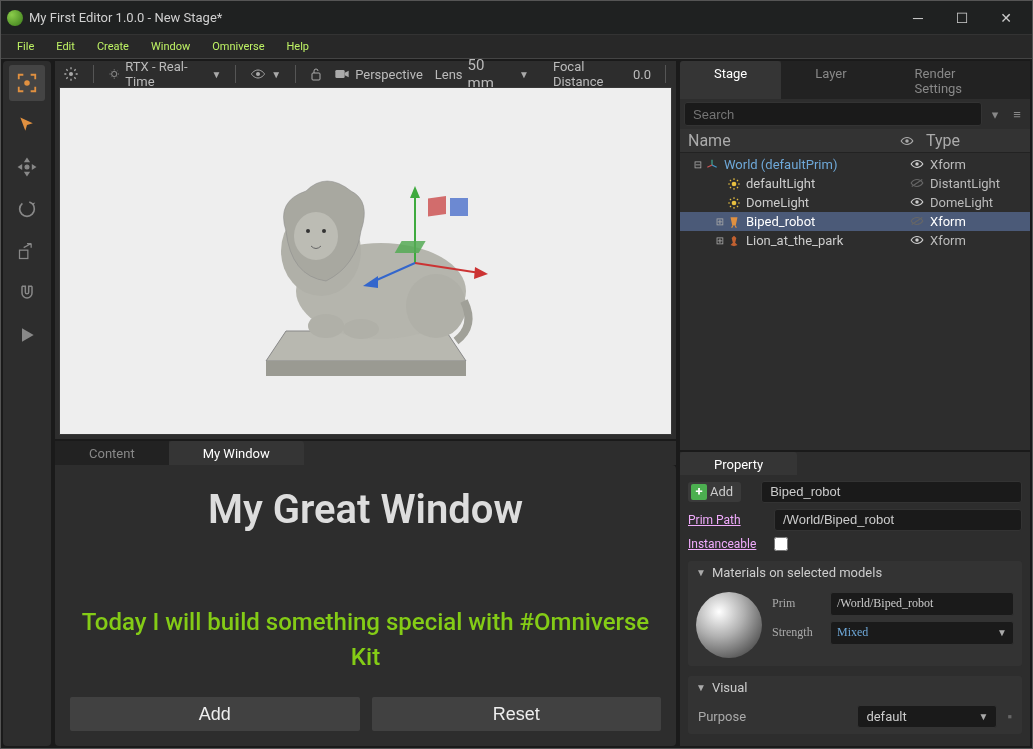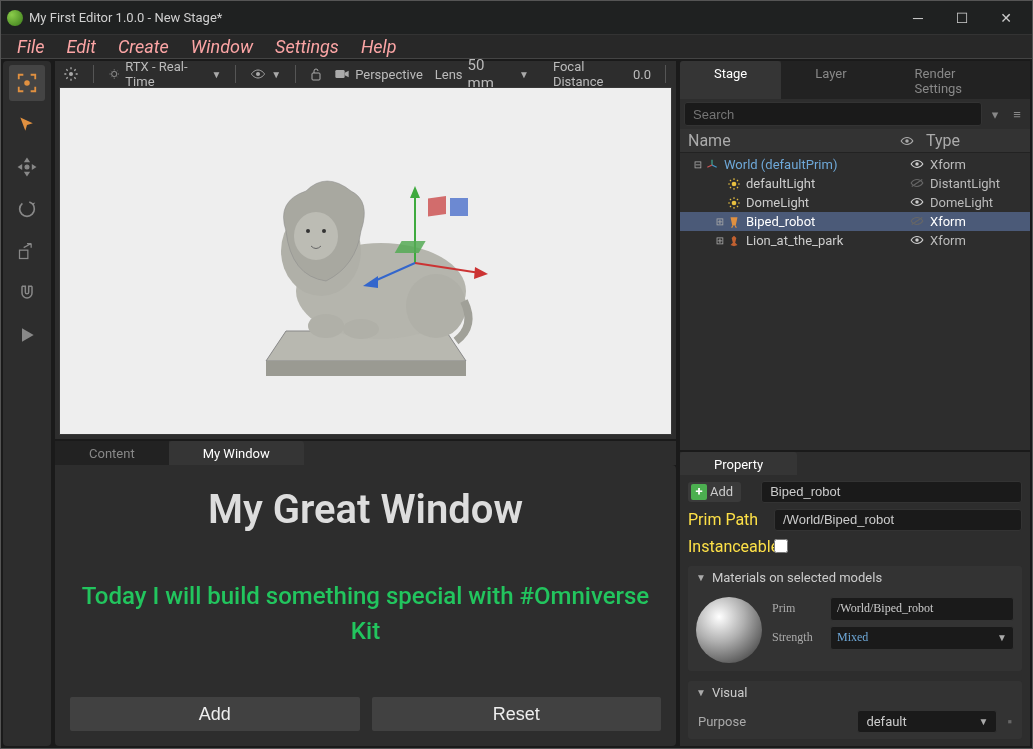--- a/index.html
+++ b/index.html
@@ -32,21 +32,21 @@
   .titlebar .win-btn { width: 24px; height: 24px; display: flex; align-items: center; justify-content: center; color: #ccc; font-size: 14px; cursor: pointer; }
   .menubar {
     height: 24px;
     background: #282828;
     display: flex;
     align-items: center;
     padding: 0 8px;
     gap: 6px;
     border-bottom: 1px solid #444;
   }
-  .menubar .mi { padding: 2px 8px; color: #fca5a5; cursor: pointer; font-size: 18px; font-style: italic; }
+  .menubar .mi { padding: 2px 8px; color: #bef264; cursor: pointer; font-size: 11px; }
   .main-area {
     display: flex;
     height: calc(100% - 58px);
   }
   .left-toolbar {
     width: 48px;
     background: #2d2d2d;
     display: flex;
     flex-direction: column;
     align-items: center;
@@ -126,21 +126,21 @@
   }
   .mywin {
     flex: 1;
     padding: 15px;
     text-align: center;
     color: #ddd;
     display: flex;
     flex-direction: column;
   }
   .mywin h1 { font-size: 40px; font-weight: 600; color: #dddddd; margin-top: 6px; }
-  .mywin h2 { font-size: 24px; font-weight: 500; color: #22c55e; margin-top: 46px; line-height: 1.45; }
+  .mywin h2 { font-size: 24px; font-weight: 500; color: #84cc16; margin-top: 72px; line-height: 1.45; }
   .mywin-btns { display: flex; gap: 12px; margin-top: auto; }
   .mywin-btns button {
     flex: 1;
     height: 34px;
     background: #414141;
     border: none;
     color: #eee;
     font-size: 18px;
     border-radius: 2px;
     cursor: pointer;
@@ -211,21 +211,21 @@
     margin: 2px;
     border-radius: 0;
     display: flex;
     flex-direction: column;
     flex: 1;
   }
   .prop-tab-row { display: flex; }
   .prop-tab-row .tab { background: #353535; }
   .prop-body { padding: 6px 8px; display: flex; flex-direction: column; gap: 6px; font-size: 13px; }
   .prop-row { display: flex; align-items: center; gap: 8px; }
-  .prop-row .label { width: 78px; color: #fde047; font-size: 16px; }
+  .prop-row .label { width: 78px; color: #f0abfc; font-size: 12px; text-decoration: underline; }
   .prop-row .field {
     flex: 1;
     background: #1a1a1a;
     border: 1px solid #333;
     color: #ccc;
     padding: 3px 8px;
     border-radius: 3px;
     font-size: 13px;
     height: 22px;
   }
@@ -308,21 +308,21 @@
     <div class="win-btn">☐</div>
     <div class="win-btn">✕</div>
   </div>
 </div>
 
 <div class="menubar">
   <div class="mi">File</div>
   <div class="mi">Edit</div>
   <div class="mi">Create</div>
   <div class="mi">Window</div>
-  <div class="mi">Settings</div>
+  <div class="mi">Omniverse</div>
   <div class="mi">Help</div>
 </div>
 
 <div class="main-area">
   <div class="left-toolbar">
     <div class="lt-btn selected">
       <svg width="22" height="22" viewBox="0 0 24 24">
           <g stroke="#e09040" stroke-width="2" fill="none">
             <path d="M3 8V3h5M21 8V3h-5M3 16v5h5M21 16v5h-5"></path>
           </g>

